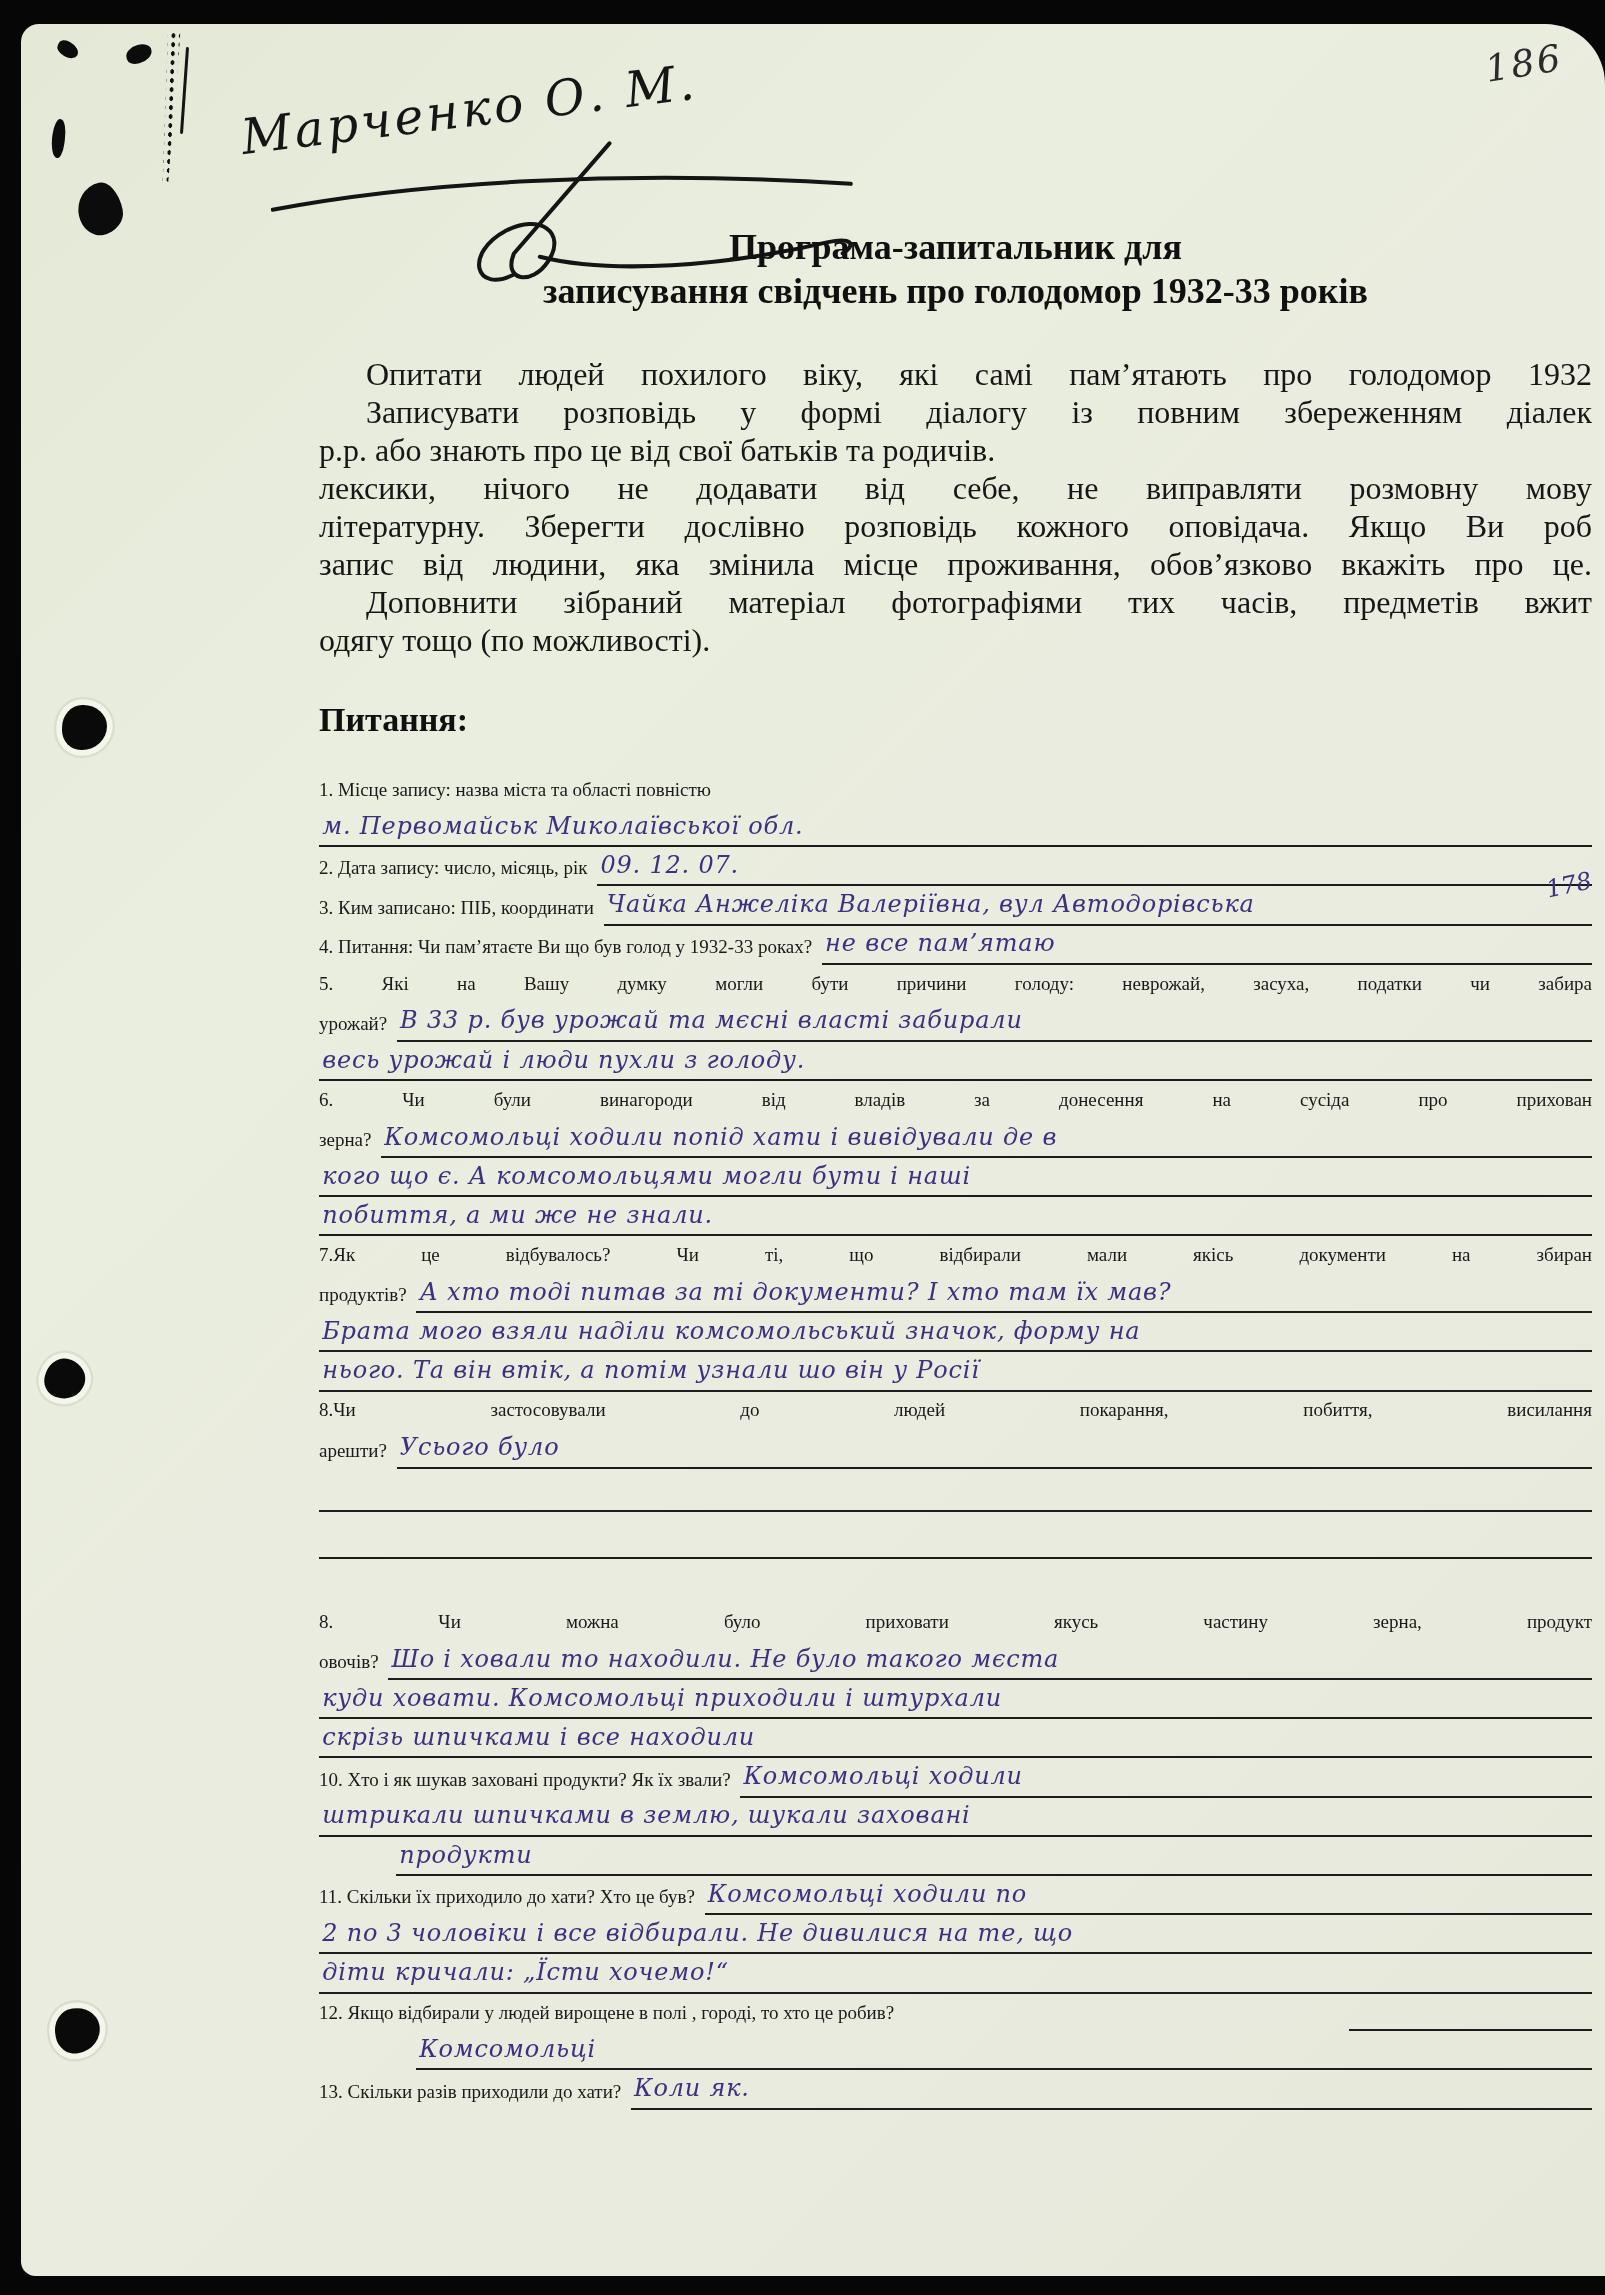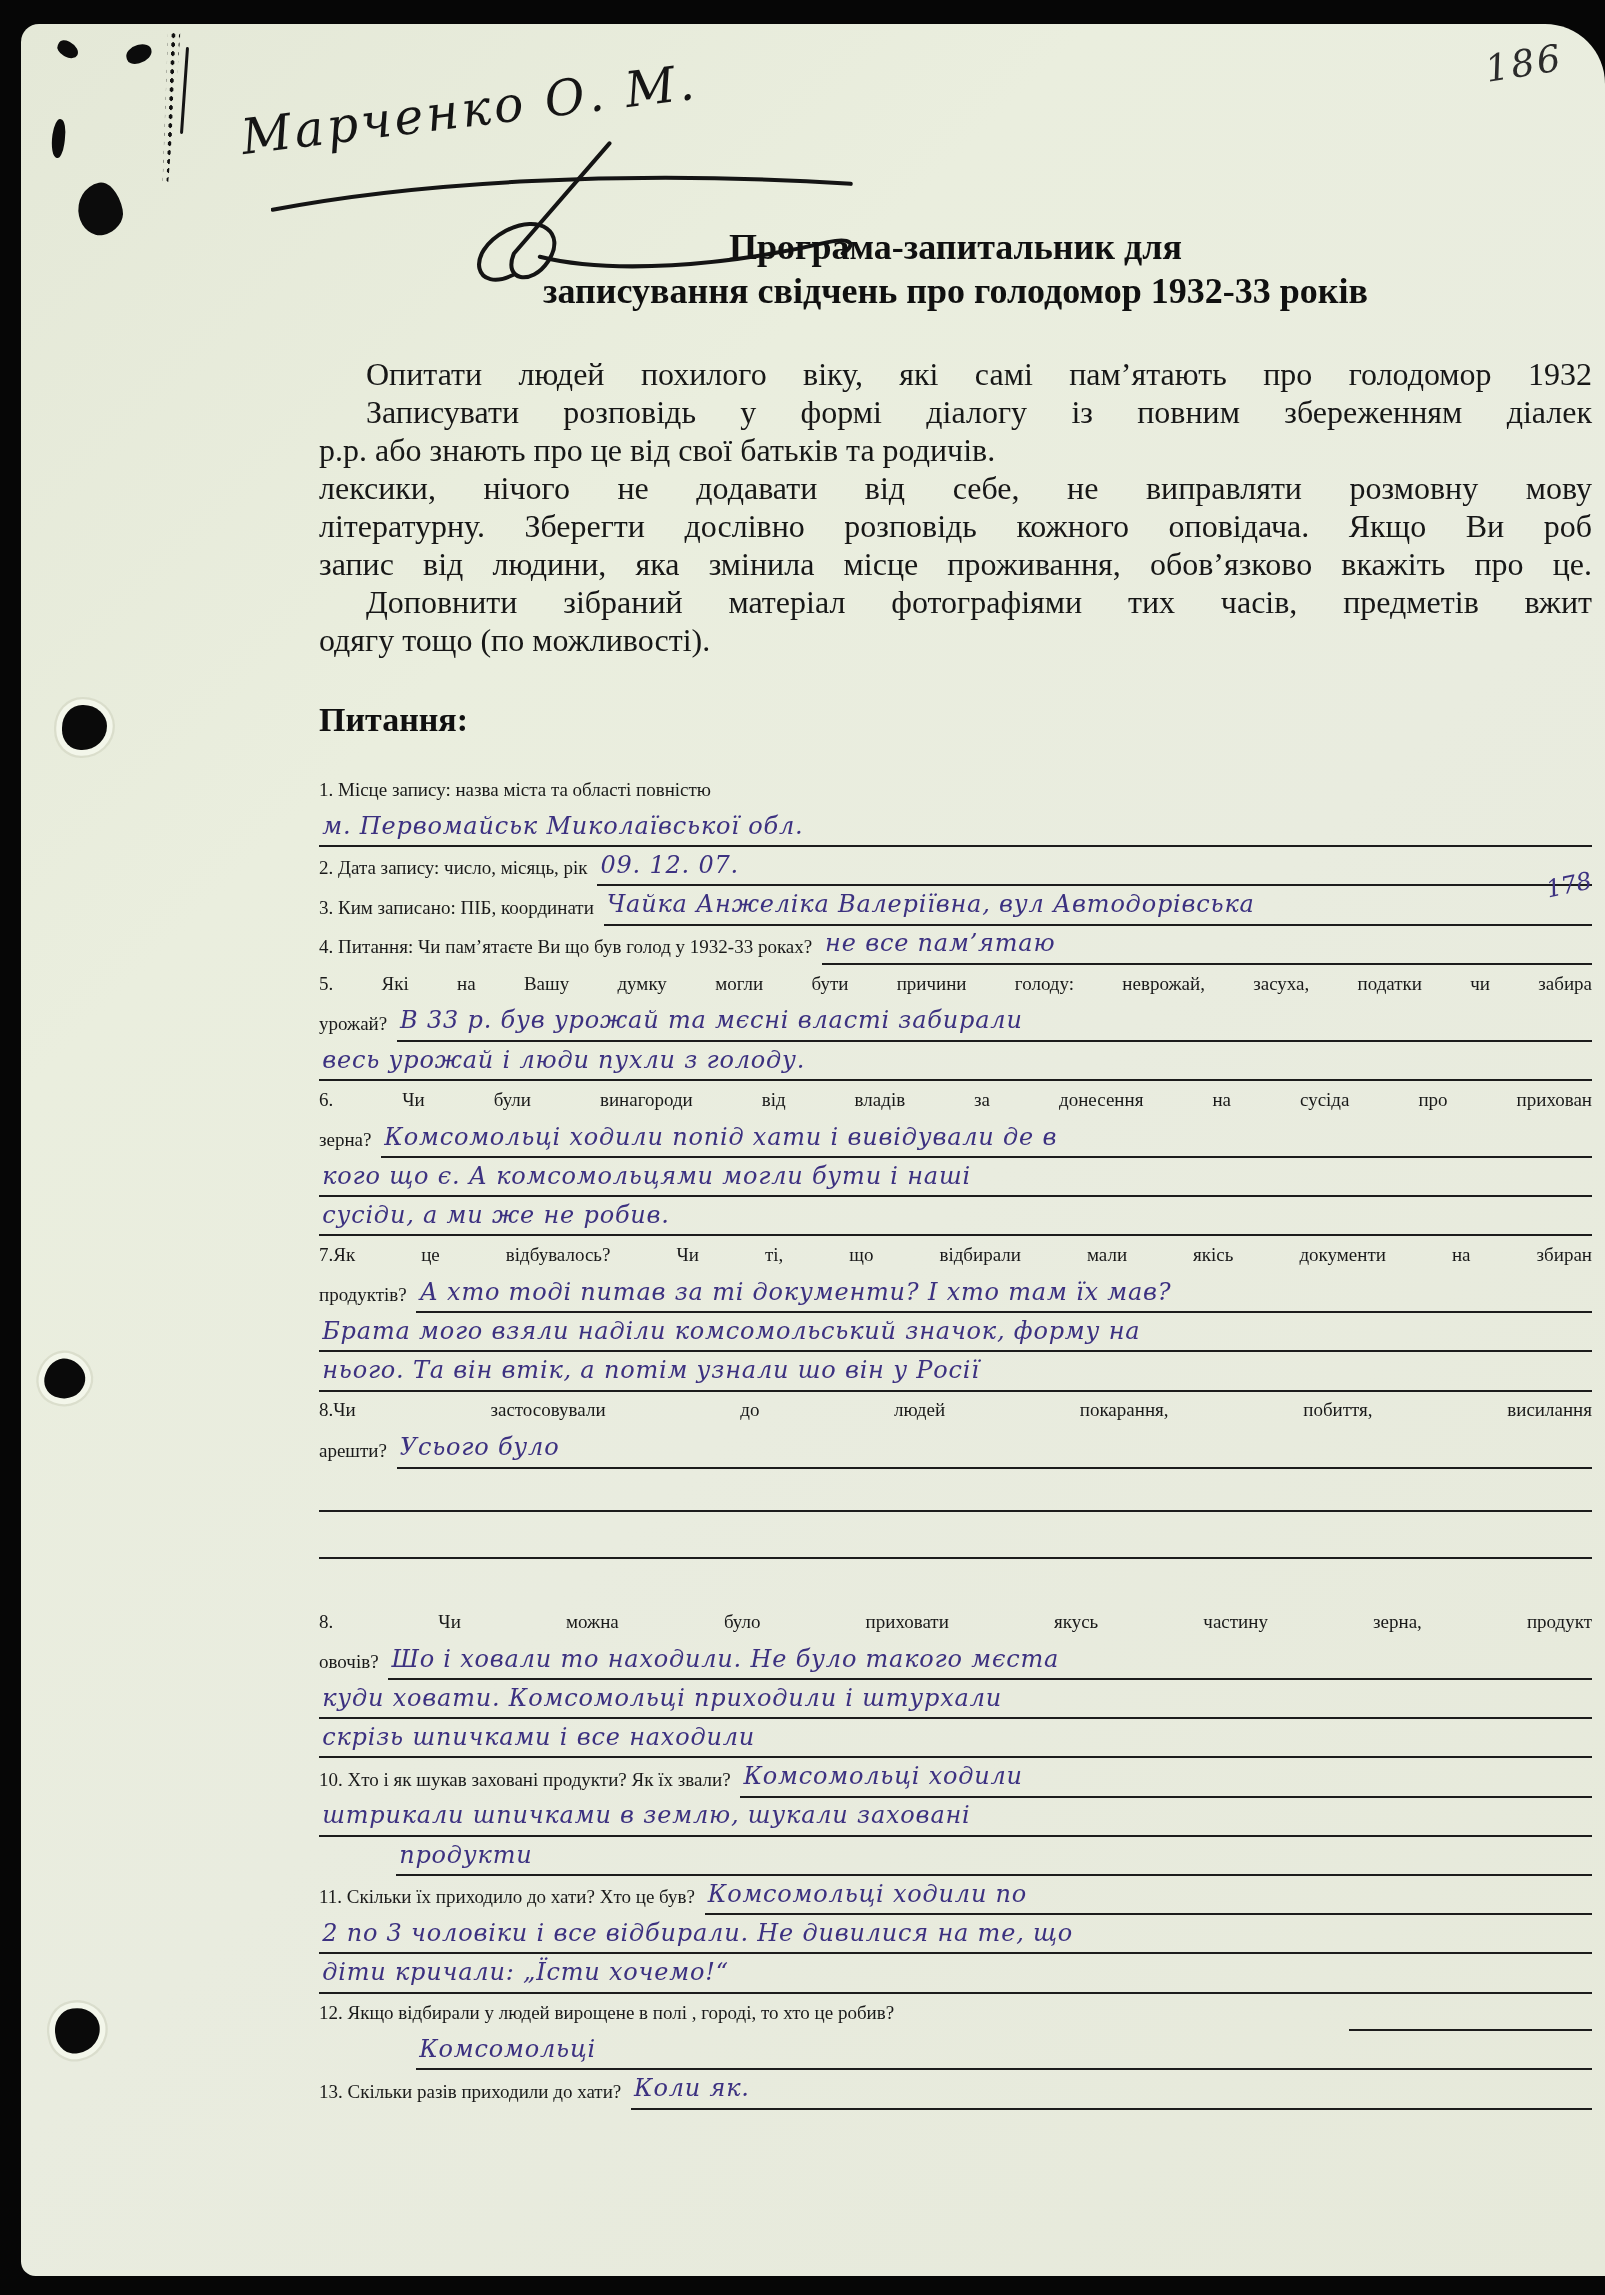--- a/index.html
+++ b/index.html
@@ -137,21 +137,21 @@
           <div class="row">
             <span class="typed">зерна? </span>
             <span class="hand">Комсомольці ходили попід хати і вивідували де в</span>
             <span class="fill"></span>
           </div>
           <div class="row">
             <span class="hand">кого що є. А комсомольцями могли бути і наші</span>
             <span class="fill"></span>
           </div>
           <div class="row">
-            <span class="hand">сусіди, а ми же не робив.</span>
+            <span class="hand">побиття, а ми же не знали.</span>
             <span class="fill"></span>
           </div>
           <div class="row spread"><span class="typed">7.Як це відбувалось?  Чи ті, що відбирали мали якісь документи на збиран</span></div>
           <div class="row">
             <span class="typed">продуктів? </span>
             <span class="hand">А хто тоді питав за ті документи? І хто там їх мав?</span>
             <span class="fill"></span>
           </div>
           <div class="row">
             <span class="hand">Брата мого взяли наділи комсомольський значок, форму на</span>

